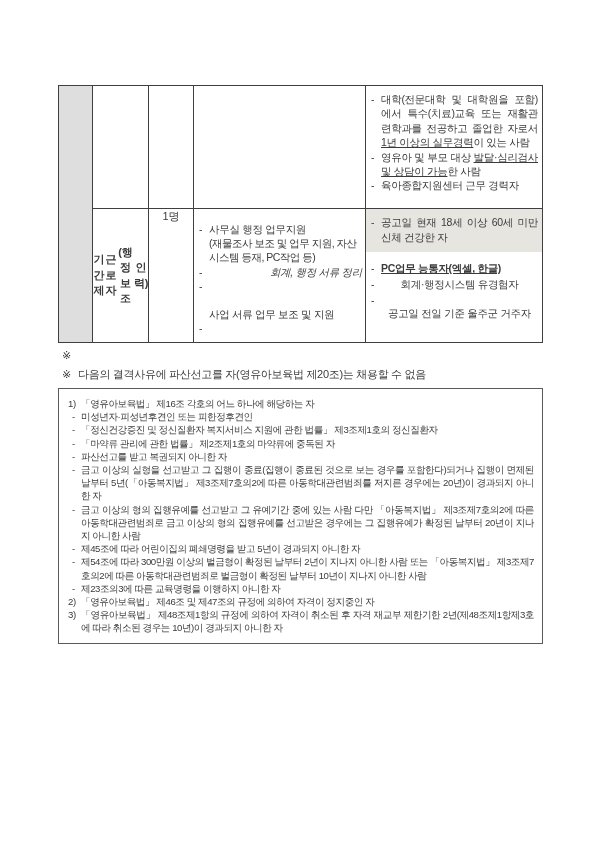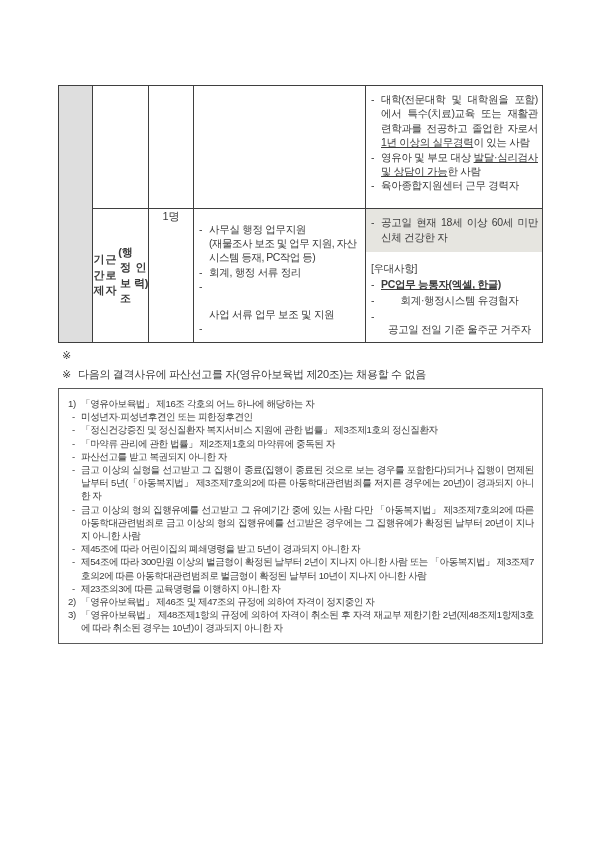--- a/index.html
+++ b/index.html
@@ -97,40 +97,39 @@
       <span>1명</span>
     </div>
     <div class="cell last-row duty-cell">
       <div class="li">
         <span class="m">-</span>
         <span class="t" style="text-align:left;">사무실 행정 업무지원</span>
       </div>
       <div class="duty-sub">(재물조사 보조 및 업무 지원, 자산 시스템 등재, PC작업 등)</div>
       <div class="li">
         <span class="m">-</span>
-        <span class="t" style="text-align:left;">회계, 행정 서류 정리</span>
+        <span class="t" style="text-align:right;font-style:italic;">회계, 행정 서류 정리</span>
       </div>
       <div class="li">
         <span class="m">-</span>
         <span class="t" style="text-align:left;margin-top:28px;">사업 서류 업무 보조 및 지원</span>
       </div>
       <div class="li">
         <span class="m">-</span>
         <span class="t" style="text-align:left;margin-top:28px;">기타 사업 자료 정리 등</span>
       </div>
     </div>
     <div class="cell last-col last-row qual2-cell">
       <div class="hl-block">
         <div class="li">
           <span class="m">-</span>
           <span class="t">공고일 현재 18세 이상 60세 미만 신체 건강한 자</span>
         </div>
       </div>
       <div class="pref-block">
-        <div>[우대사항]</div>
         <div class="li pref-strong">
           <span class="m">-</span>
           <span class="t">PC업무 능통자(엑셀, 한글)</span>
         </div>
         <div class="li">
           <span class="m">-</span>
           <span class="t" style="text-align:center;">회계·행정시스템 유경험자</span>
         </div>
         <div class="li">
           <span class="m">-</span>

